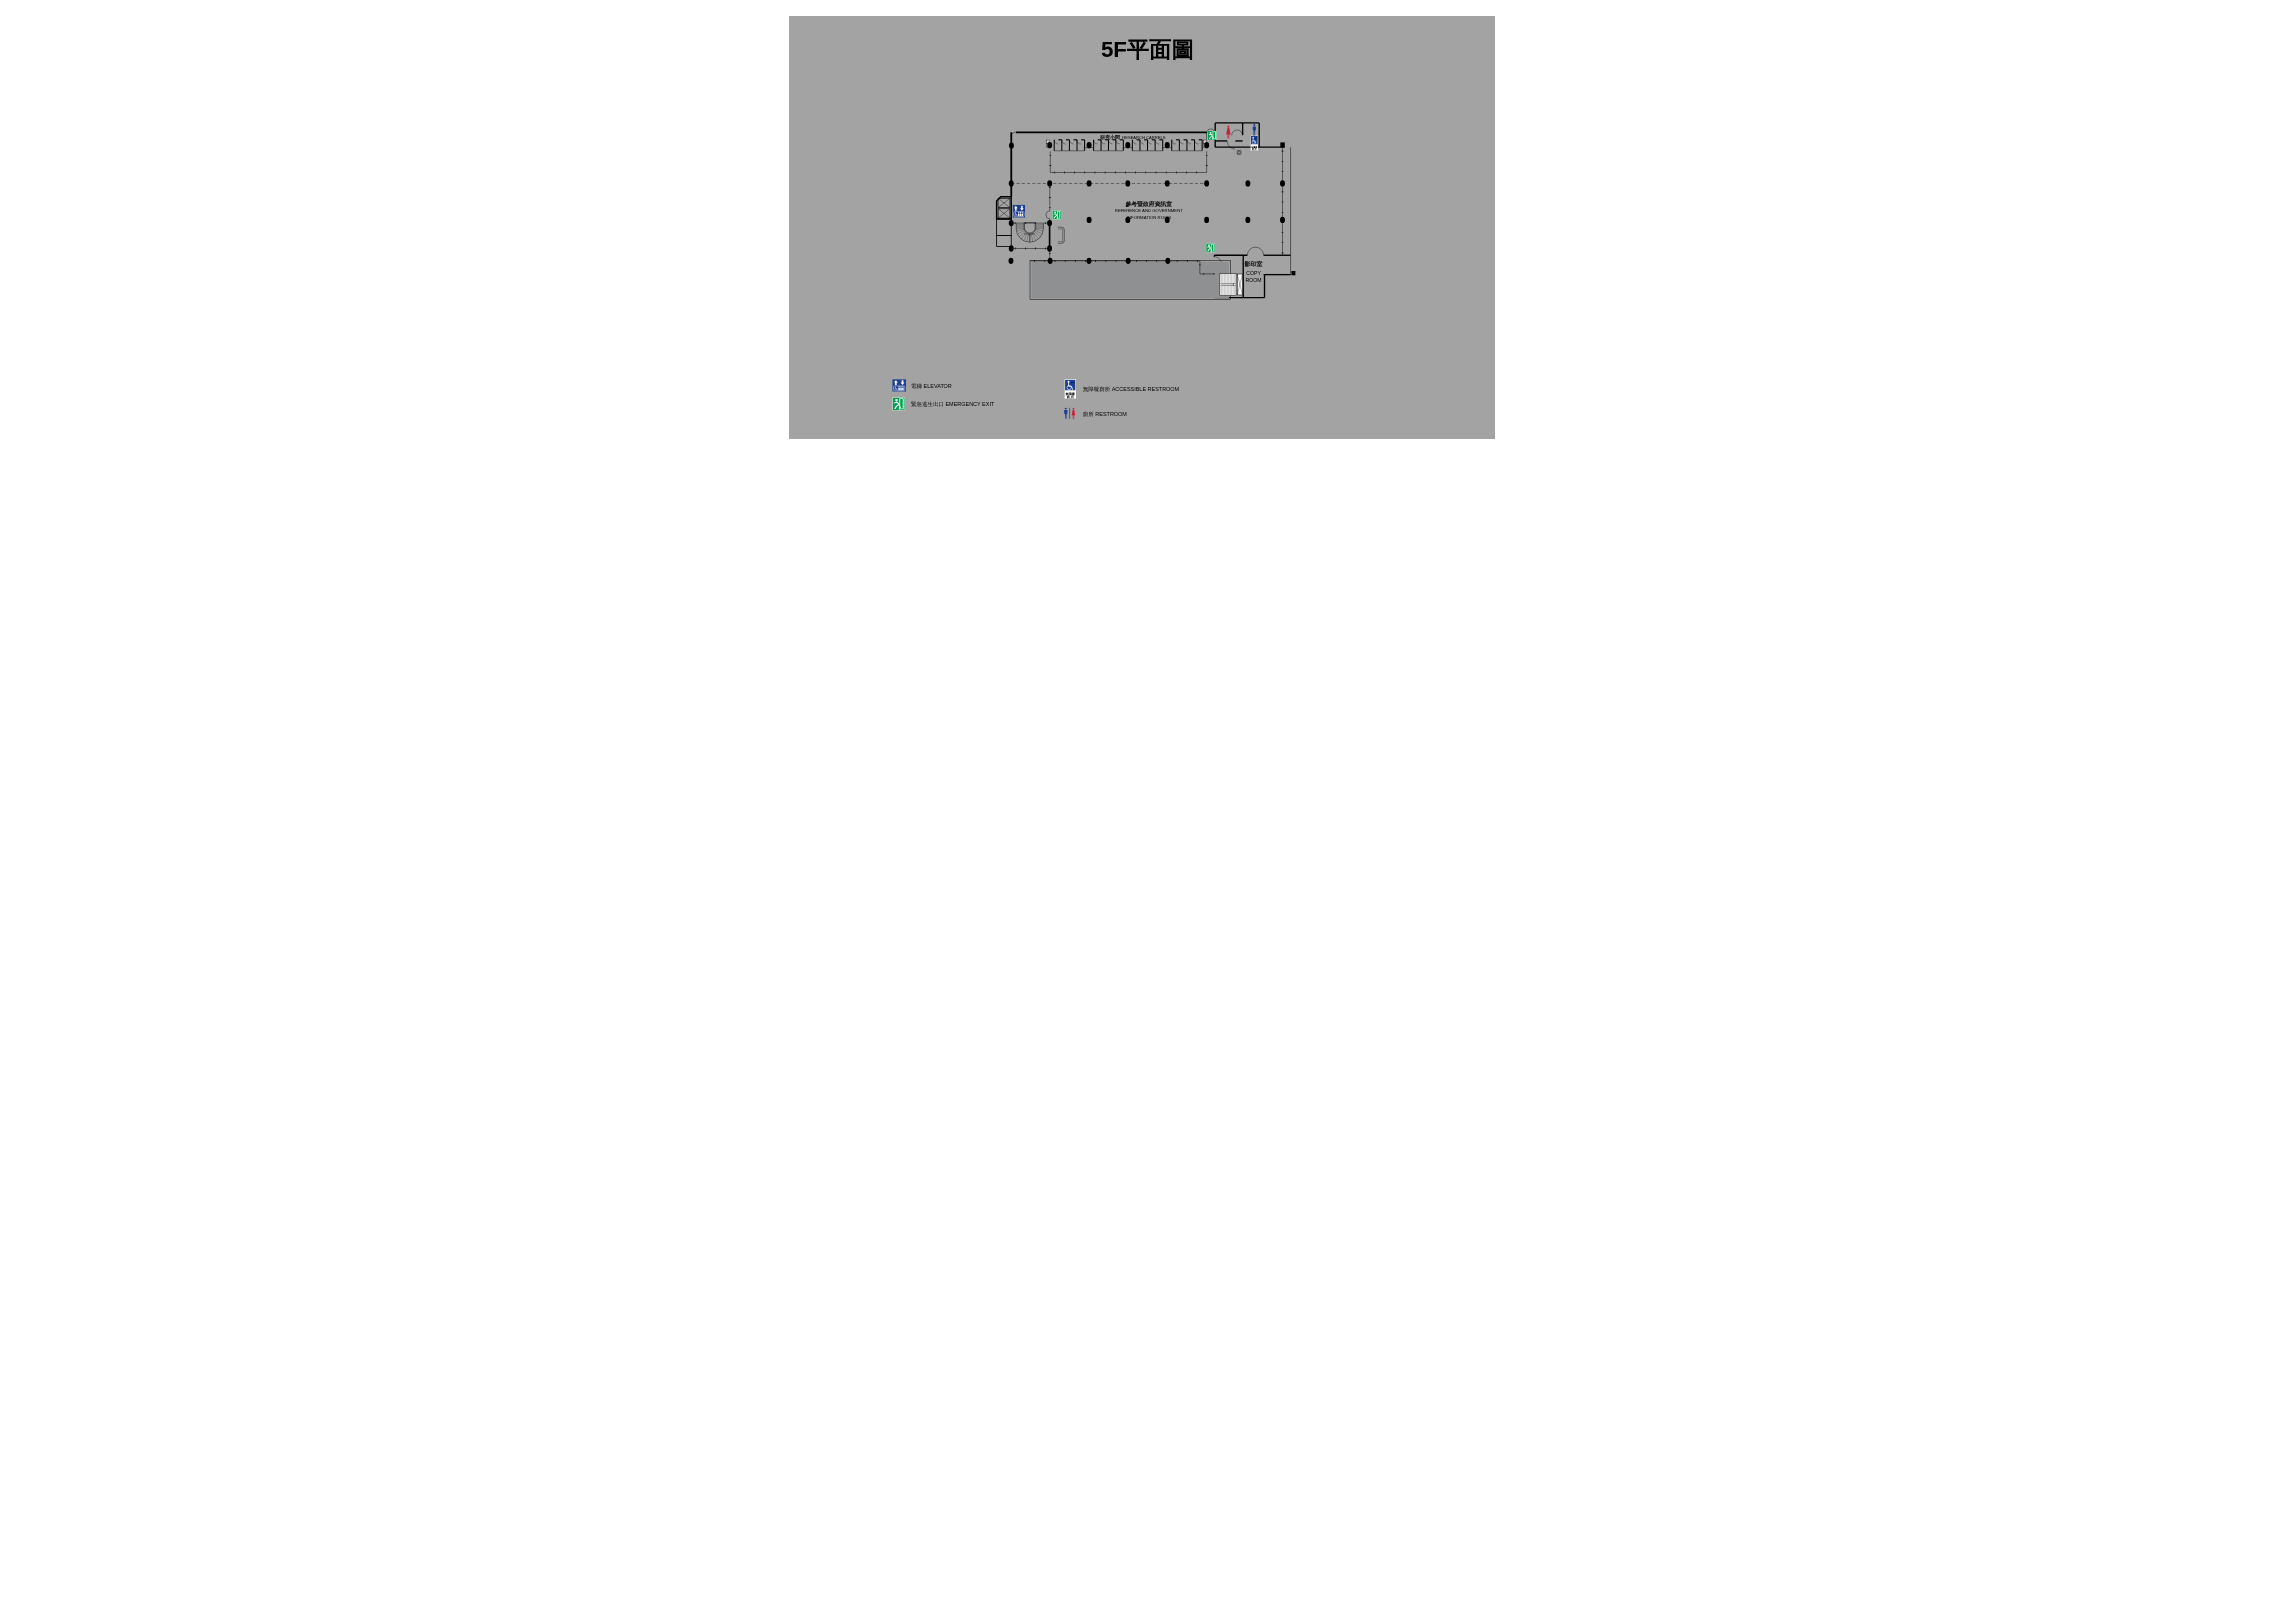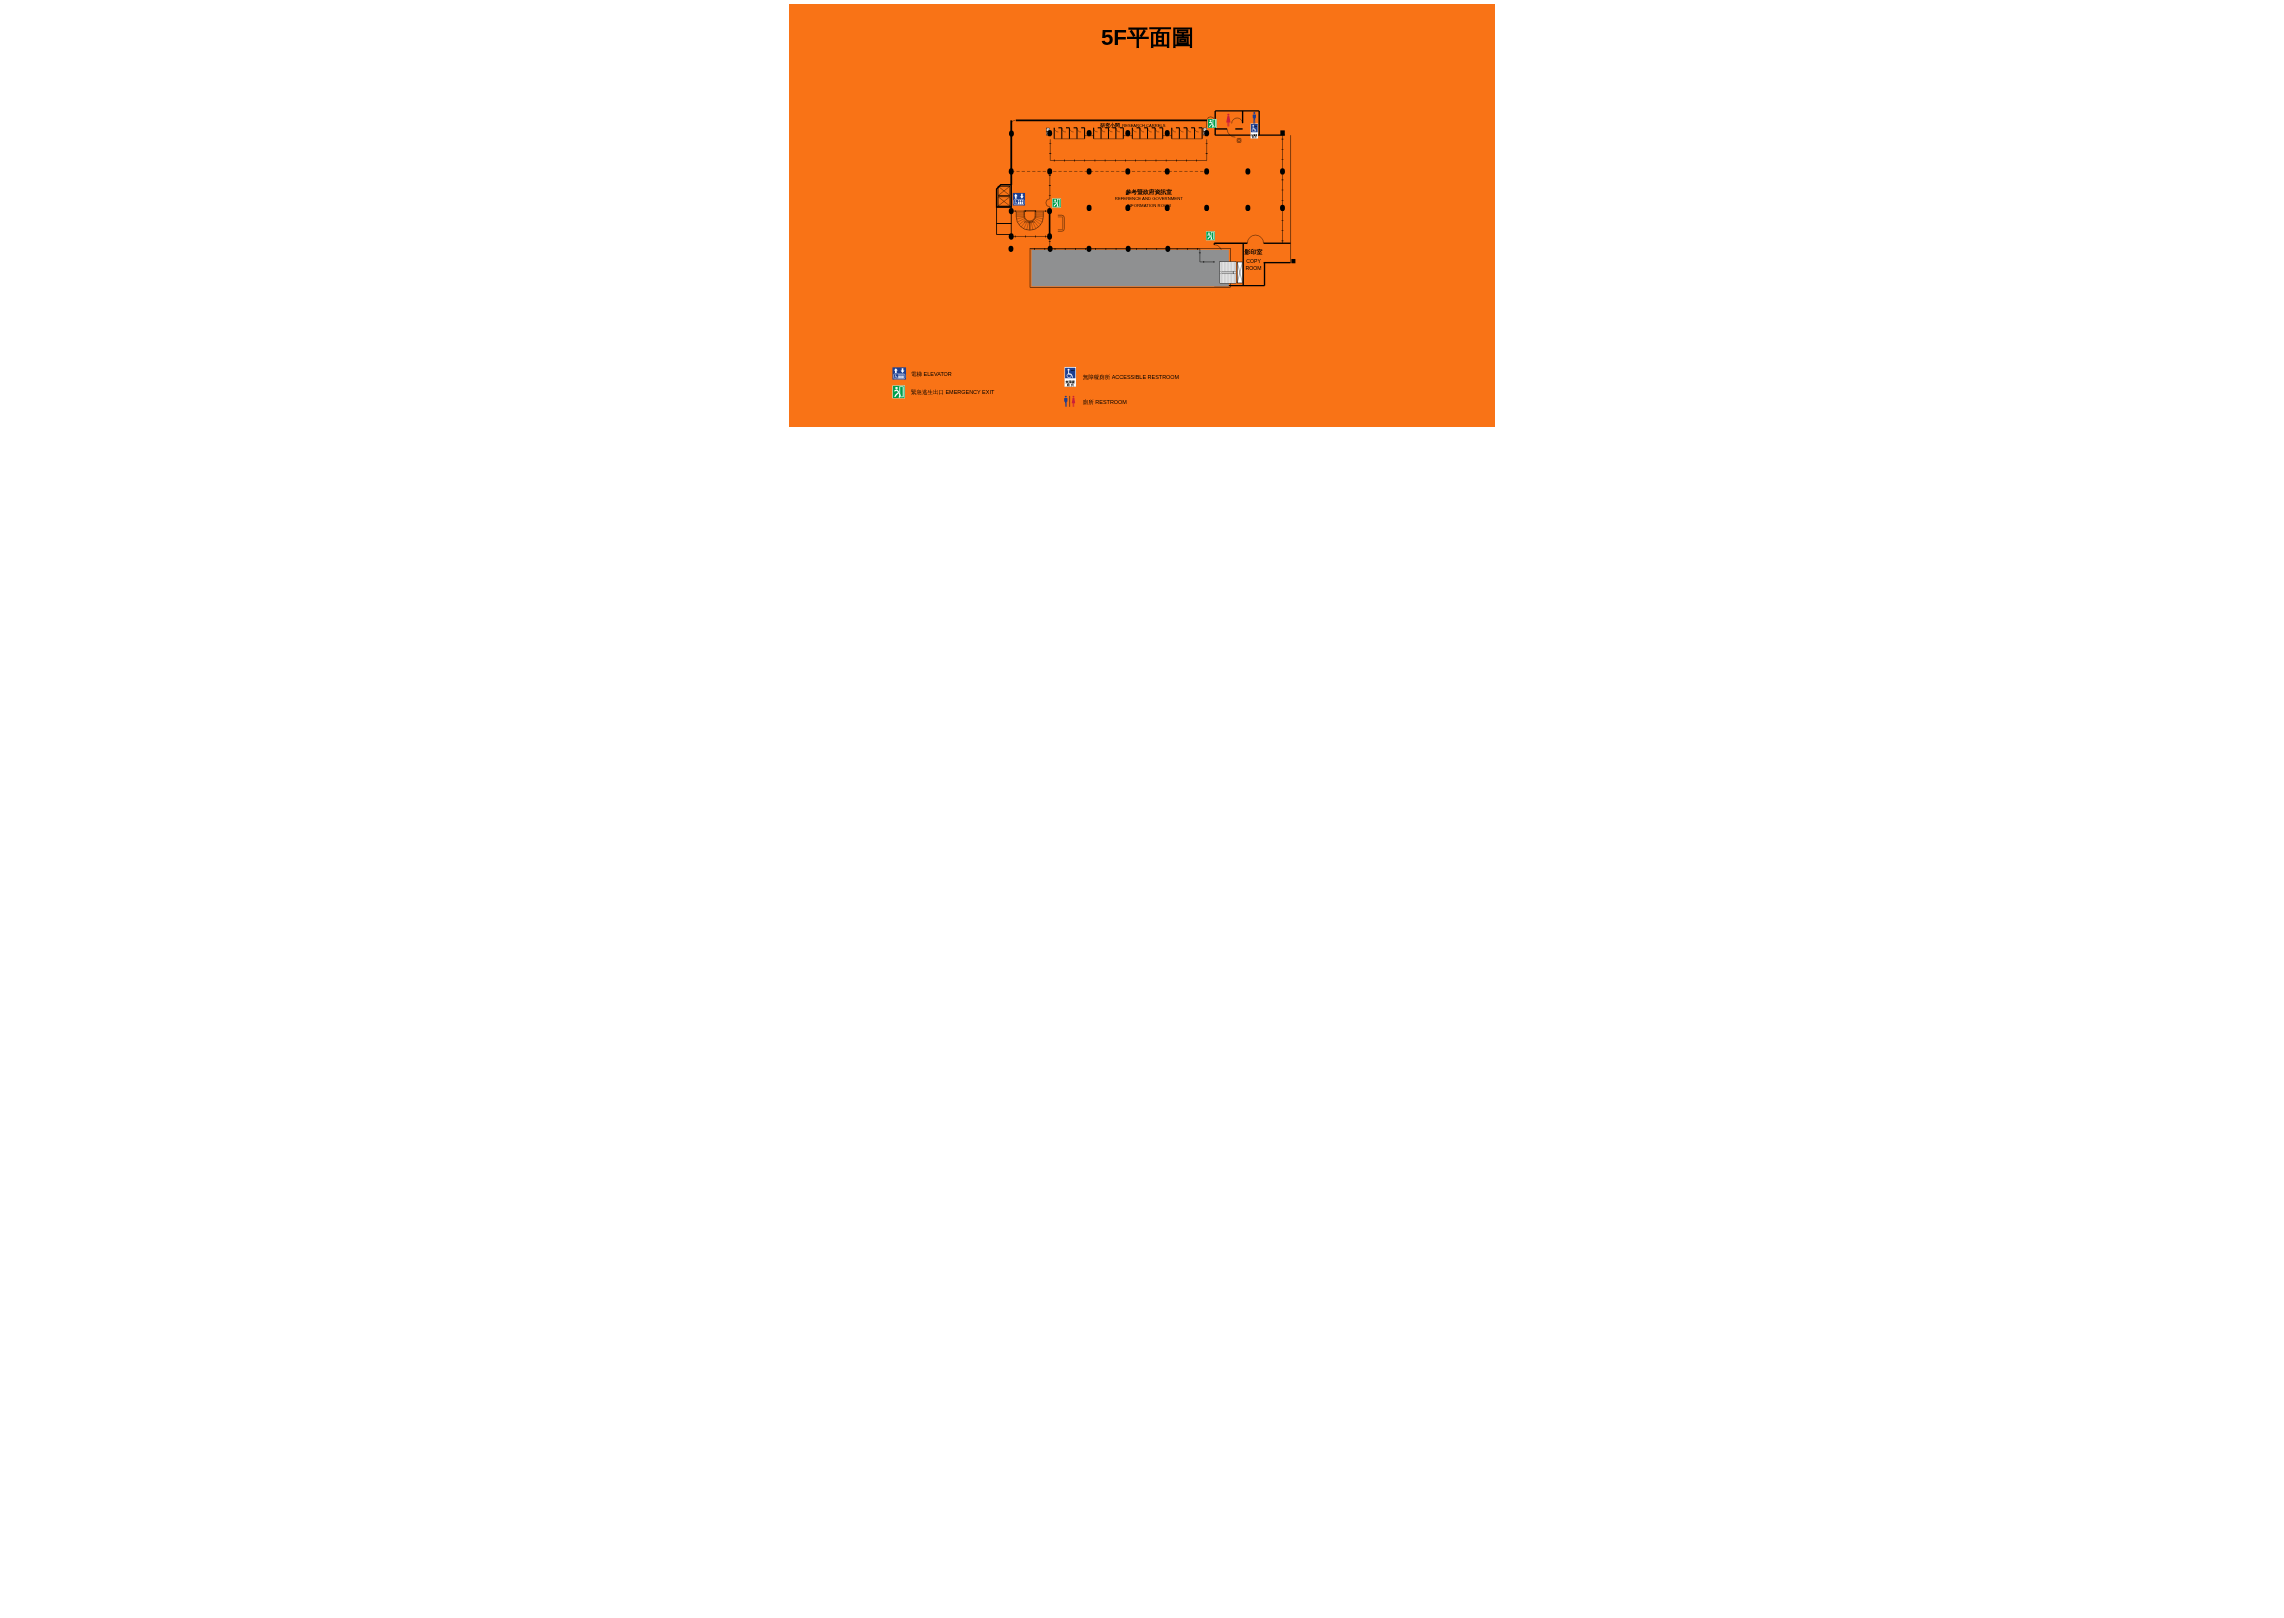--- a/index.html
+++ b/index.html
@@ -1,17 +1,17 @@
 <!DOCTYPE html>
 <html style="font-size:7.3px"><head>
 <meta charset="utf-8">
 <style>
   html,body{margin:0;padding:0;background:#ffffff;}
   body{font-family:"Liberation Sans", sans-serif;}
-  .stage{position:relative;width:706px;height:423px;background:#f97316;overflow:hidden;margin:4px auto;}
+  .stage{position:relative;width:706px;height:423px;background:#a3a3a3;overflow:hidden;margin:16px auto;}
   .stage svg{position:absolute;left:0;top:0;width:100%;height:100%;}
   text{fill:#000;}
   .zh{font-family:"Liberation Sans", sans-serif;}
 </style>
 </head>
 <body>
 
 <div class="stage">
 <svg viewBox="0 0 1546 927" xmlns="http://www.w3.org/2000/svg">
 

